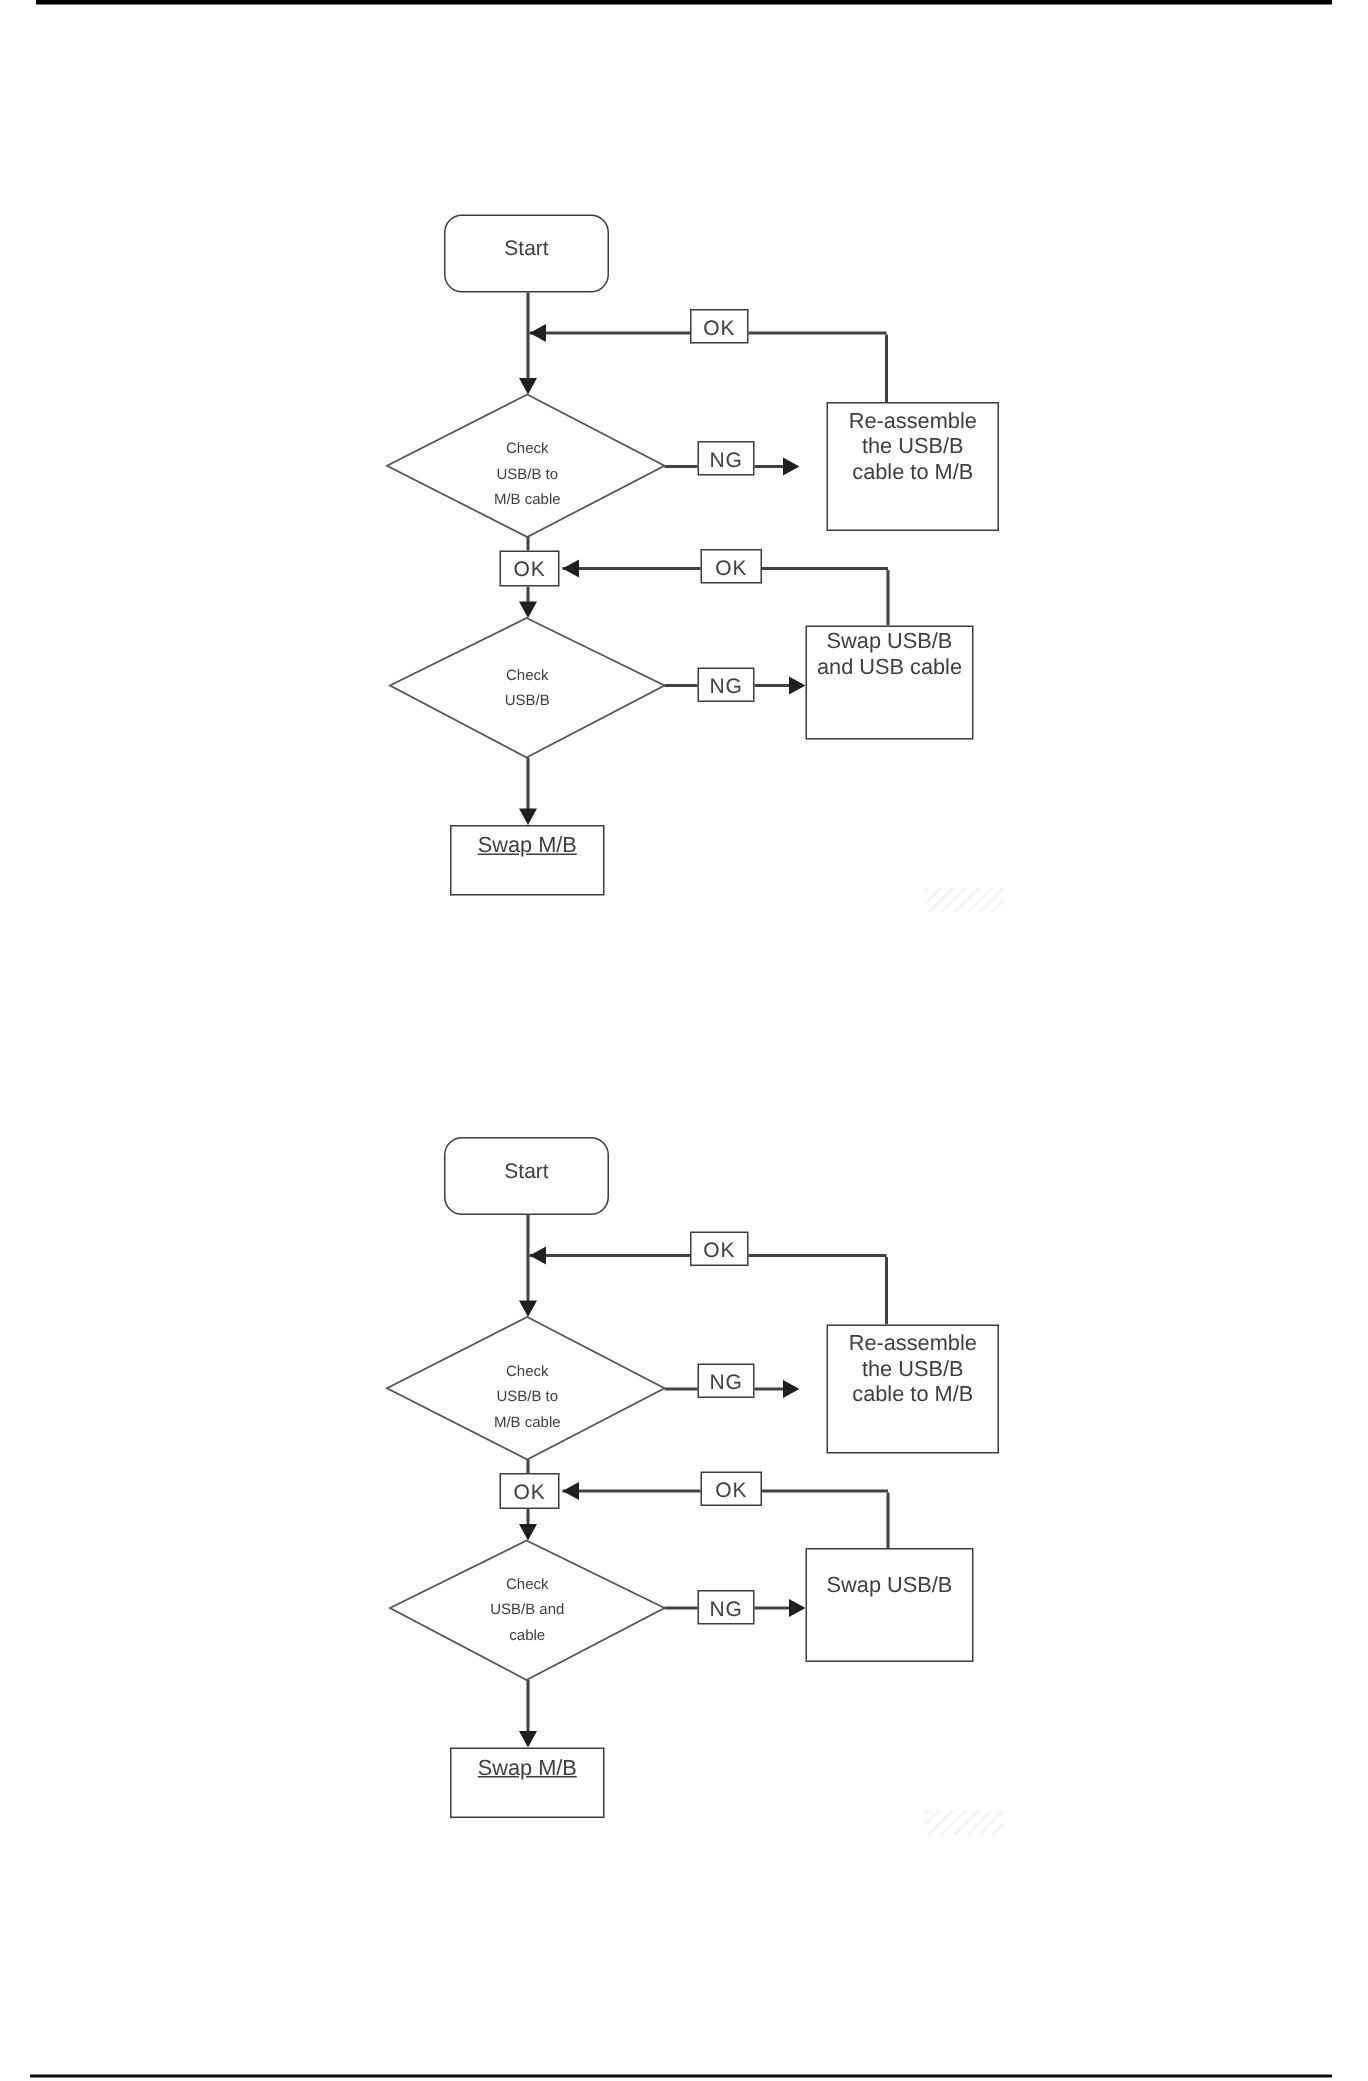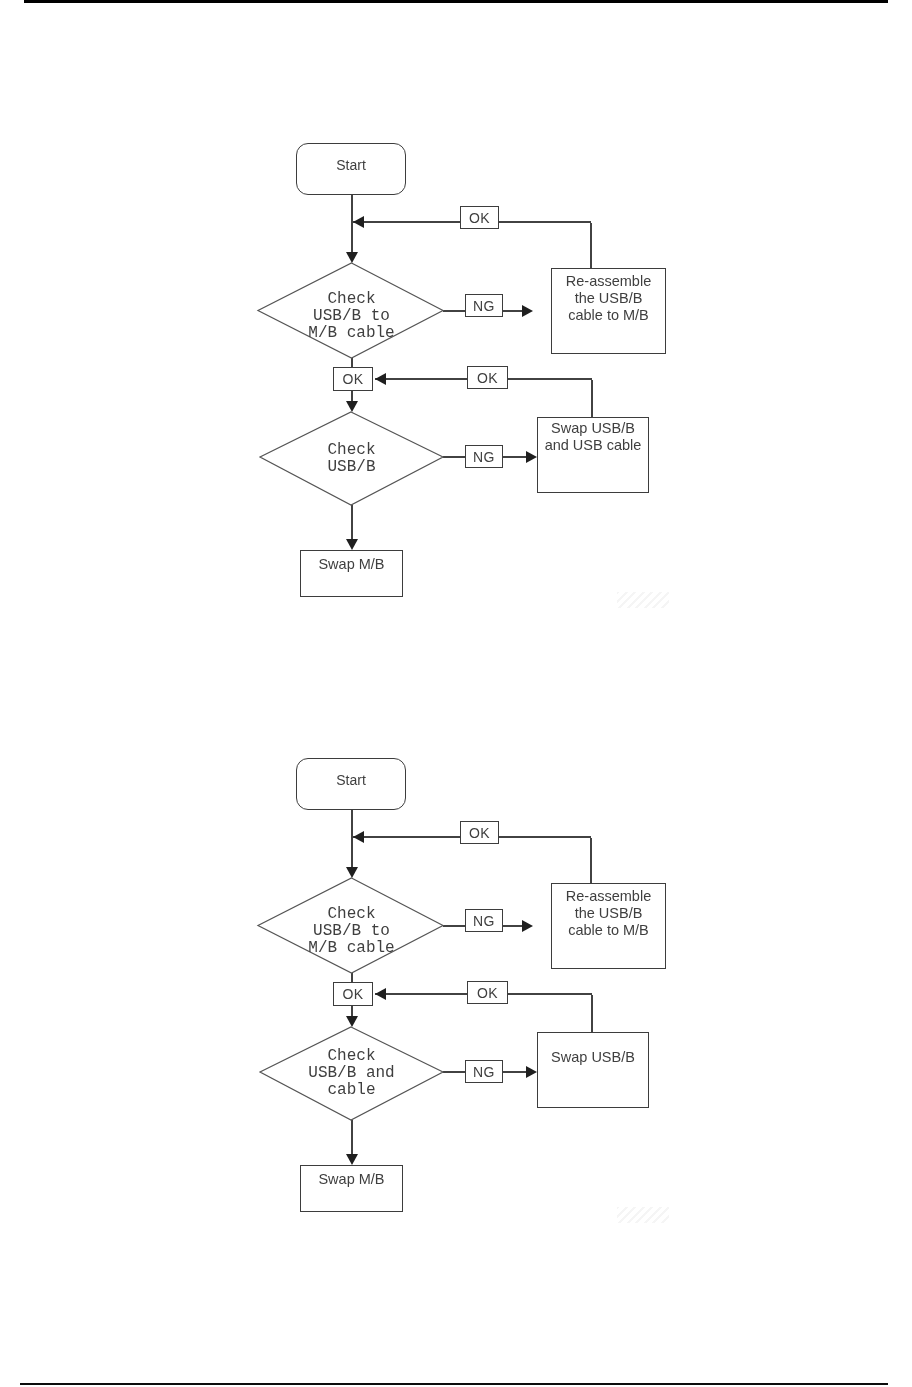--- a/index.html
+++ b/index.html
@@ -43,21 +43,21 @@
   .h { height: 2px; }
   .arrow { position: absolute; width: 0; height: 0; }
   .arr-down  { border-left: 6.5px solid transparent; border-right: 6.5px solid transparent; border-top: 11px solid #1f1f1f; }
   .arr-left  { border-top: 6.5px solid transparent; border-bottom: 6.5px solid transparent; border-right: 11px solid #1f1f1f; }
   .arr-right { border-top: 6.5px solid transparent; border-bottom: 6.5px solid transparent; border-left: 11px solid #1f1f1f; }
   .dsvg { position: absolute; overflow: visible; }
   .dtext {
     position: absolute;
     display: flex; align-items: center; justify-content: center;
     text-align: center; white-space: pre-line;
-    color: #3f3f3f; font-size: 16px; line-height: 17px; font-family: Liberation Mono, monospace;
+    color: #3f3f3f; font-size: 10px; line-height: 17px;
   }
 
   
   .bx-start { left: 296px; top: 0; width: 110px; height: 52px; border-radius: 12px; padding-top: 13px; font-size: 14px; }
   .ln-start  { left: 351px; top: 52px; height: 60px; }
   .ar-d1     { left: 345.5px; top: 109px; }
 
   .ln-ok-top { left: 353px; top: 78px; width: 238px; }
   .ar-ok-top { left: 353px; top: 72.5px; }
   .bx-ok-top { left: 460px; top: 63px; width: 39px; height: 23px; padding-top: 3px; font-size: 14px; letter-spacing: .5px; }
@@ -85,21 +85,21 @@
   .tx-d2 { left: 261px; top: 269px; width: 181px; height: 93px; }
 
   .ln-ng2 { left: 443px; top: 313px; width: 83px; }
   .ar-ng2 { left: 526px; top: 307.5px; }
   .bx-ng2 { left: 465px; top: 302px; width: 38px; height: 23px; padding-top: 3px; font-size: 14px; letter-spacing: .5px; }
   .bx-p2  { left: 537px; top: 274px; width: 112px; height: 76px; padding-top: 2px; }
   .fc2 .bx-p2 { padding-top: 16px; }
 
   .ln-d2-end { left: 351px; top: 362px; height: 35px; }
   .ar-end    { left: 345.5px; top: 396px; }
-  .bx-end    { left: 300px; top: 407px; width: 103px; height: 47px; padding-top: 5px; }
+  .bx-end    { left: 300px; top: 407px; width: 103px; height: 47px; padding-top: 5px; text-decoration: underline; }
 
   .artifact {
     position: absolute; left: 617px; top: 449px; width: 52px; height: 16px;
     background: repeating-linear-gradient(135deg, #ededed 0 2px, #ffffff 2px 6px);
     opacity: .55;
   }
 </style>
 </head>
 <body>
 

